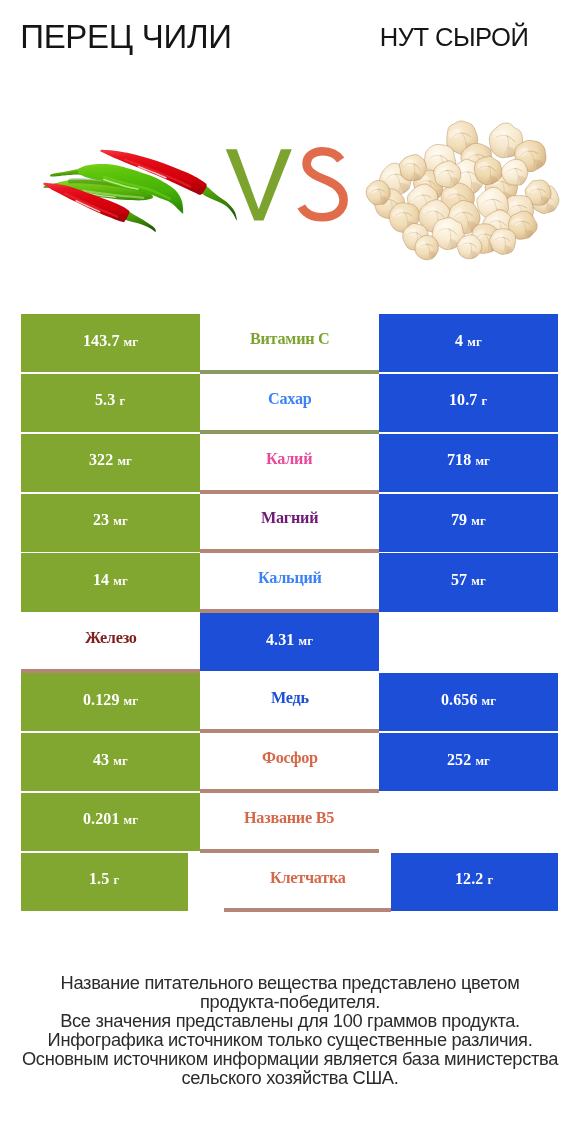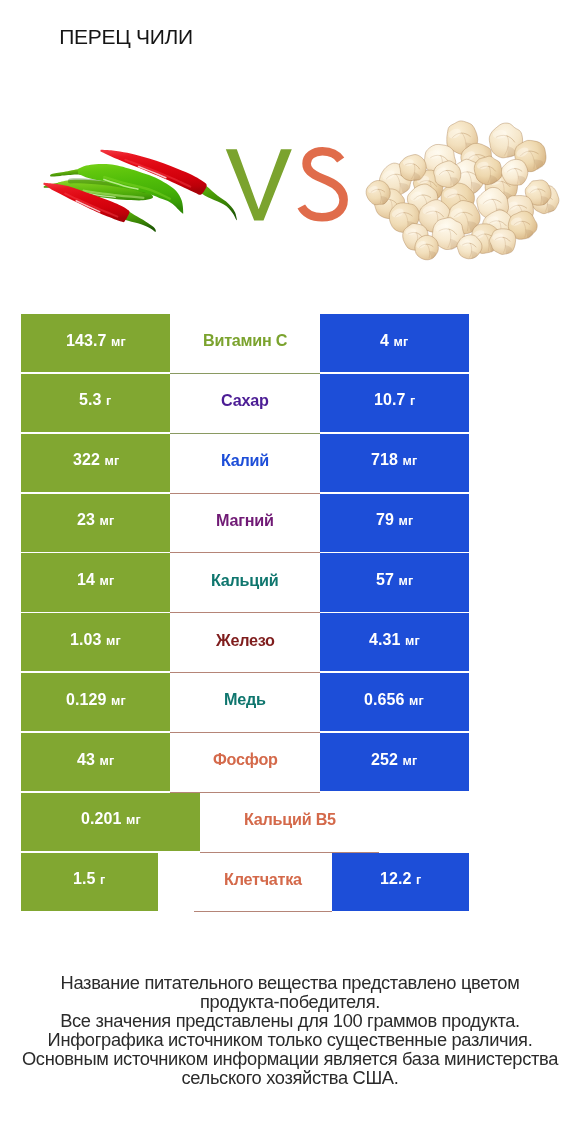--- a/index.html
+++ b/index.html
@@ -1,37 +1,38 @@
 <!DOCTYPE html>
 <html><head>
 <meta charset="utf-8">
 <style>
   html,body{margin:0;padding:0;background:#fff;}
   body{width:580px;height:1144px;font-family:"Liberation Sans",sans-serif;-webkit-font-smoothing:antialiased;}
   .page{position:relative;width:580px;height:1144px;overflow:hidden;background:#fff;}
   .title{will-change:transform;position:absolute;top:24px;height:26px;line-height:26px;font-weight:400;color:#151515;text-align:center;white-space:nowrap;}
-  #title-left{left:0;width:252px;font-size:21px;letter-spacing:-0.28px;}
+  #title-left{left:0;width:252px;font-size:33px;letter-spacing:-0.28px;}
   #title-right{left:328px;width:252px;font-size:25.6px;letter-spacing:-0.55px;}
   #hero{position:absolute;left:0;top:0;width:580px;height:300px;}
-  .tbl{position:absolute;left:21px;top:314px;width:448px;height:598px;}
+  .tbl{position:absolute;left:21px;top:314px;width:537px;height:598px;font-family:Liberation Serif, serif;}
   .row{position:relative;height:59.85px;display:flex;}
   .cell{width:179px;height:58.2px;display:flex;align-items:center;justify-content:center;box-sizing:border-box;}
   .cell.l{background:#81a731;color:#fff;}
   .cell.r{background:#1d4ed8;color:#fff;}
-  .cell.m{background:#fff;border-bottom:1px solid #4d7c0f;height:59.85px;}
+  .cell.m{background:#fff;border-bottom:4px solid #4d7c0f;height:59.85px;}
   .val{will-change:transform;font-size:16px;font-weight:700;letter-spacing:.1px;position:relative;top:-2.5px;}
   .val .u{font-size:12.6px;font-weight:700;}
   .nm{will-change:transform;font-size:16.2px;font-weight:700;letter-spacing:-0.25px;position:relative;top:-2.5px;}
   .foot{will-change:transform;position:absolute;left:0;top:974px;width:580px;text-align:center;font-size:18.3px;line-height:18.9px;color:#2b2b2b;letter-spacing:-0.33px;}
 </style>
 </head>
 <body>
 
 <div class="page">
   <div class="title" id="title-left">ПЕРЕЦ ЧИЛИ</div>
+  <div class="title" id="title-right">НУТ СЫРОЙ</div>
   <svg id="hero" viewBox="0 0 580 300" width="580" height="300">
     <defs>
       <linearGradient id="redA" x1="0.15" y1="0" x2="0.32" y2="1">
         <stop offset="0" stop-color="#f23640"></stop>
           <stop offset="0.16" stop-color="#e81520"></stop>
         <stop offset="0.42" stop-color="#de0712"></stop>
           <stop offset="0.70" stop-color="#d2010c"></stop>
         <stop offset="0.90" stop-color="#bd0009"></stop>
           <stop offset="1" stop-color="#a80108"></stop>
       </linearGradient>
@@ -369,32 +370,32 @@
       </div>
       <div class="cell r">
         <span class="val"><span class="num">4</span> <span class="u">мг</span></span>
       </div>
     </div>
       <div class="row">
       <div class="cell l">
         <span class="val"><span class="num">5.3</span> <span class="u">г</span></span>
       </div>
       <div class="cell m" style="border-bottom-color: rgb(138, 154, 98);">
-        <span class="nm" style="color: #4c1d95;">Сахар</span>
+        <span class="nm" style="color: #3b82f6;">Сахар</span>
       </div>
       <div class="cell r">
         <span class="val"><span class="num">10.7</span> <span class="u">г</span></span>
       </div>
     </div>
       <div class="row">
       <div class="cell l">
         <span class="val"><span class="num">322</span> <span class="u">мг</span></span>
       </div>
       <div class="cell m" style="border-bottom-color: rgb(181, 133, 120);">
-        <span class="nm" style="color: #1d4ed8;">Калий</span>
+        <span class="nm" style="color: #ec4899;">Калий</span>
       </div>
       <div class="cell r">
         <span class="val"><span class="num">718</span> <span class="u">мг</span></span>
       </div>
     </div>
       <div class="row">
       <div class="cell l">
         <span class="val"><span class="num">23</span> <span class="u">мг</span></span>
       </div>
       <div class="cell m" style="border-bottom-color: rgb(181, 133, 120);">
@@ -402,43 +403,40 @@
       </div>
       <div class="cell r">
         <span class="val"><span class="num">79</span> <span class="u">мг</span></span>
       </div>
     </div>
       <div class="row">
       <div class="cell l">
         <span class="val"><span class="num">14</span> <span class="u">мг</span></span>
       </div>
       <div class="cell m" style="border-bottom-color: rgb(181, 133, 120);">
-        <span class="nm" style="color: #0f766e;">Кальций</span>
+        <span class="nm" style="color: #3b82f6;">Кальций</span>
       </div>
       <div class="cell r">
         <span class="val"><span class="num">57</span> <span class="u">мг</span></span>
       </div>
     </div>
       <div class="row">
-      <div class="cell l">
-        <span class="val"><span class="num">1.03</span> <span class="u">мг</span></span>
-      </div>
       <div class="cell m" style="border-bottom-color: rgb(181, 133, 120);">
         <span class="nm" style="color: #7f1d1d;">Железо</span>
       </div>
       <div class="cell r">
         <span class="val"><span class="num">4.31</span> <span class="u">мг</span></span>
       </div>
     </div>
       <div class="row">
       <div class="cell l">
         <span class="val"><span class="num">0.129</span> <span class="u">мг</span></span>
       </div>
       <div class="cell m" style="border-bottom-color: rgb(181, 133, 120);">
-        <span class="nm" style="color: #0f766e;">Медь</span>
+        <span class="nm" style="color: #1d4ed8;">Медь</span>
       </div>
       <div class="cell r">
         <span class="val"><span class="num">0.656</span> <span class="u">мг</span></span>
       </div>
     </div>
       <div class="row">
       <div class="cell l">
         <span class="val"><span class="num">43</span> <span class="u">мг</span></span>
       </div>
       <div class="cell m" style="border-bottom-color: rgb(181, 133, 120);">
@@ -446,21 +444,21 @@
       </div>
       <div class="cell r">
         <span class="val"><span class="num">252</span> <span class="u">мг</span></span>
       </div>
     </div>
       <div class="row">
       <div class="cell l">
         <span class="val"><span class="num">0.201</span> <span class="u">мг</span></span>
       </div>
       <div class="cell m" style="border-bottom-color: rgb(181, 133, 120);">
-        <span class="nm" style="color: rgb(212, 105, 74);">Кальций B5</span>
+        <span class="nm" style="color: rgb(212, 105, 74);">Название B5</span>
       </div>
     </div>
       <div class="row">
       <div class="cell l">
         <span class="val"><span class="num">1.5</span> <span class="u">г</span></span>
       </div>
       <div class="cell m" style="border-bottom-color: rgb(181, 133, 120); margin-left: 36px;">
         <span class="nm" style="color: rgb(212, 105, 74);">Клетчатка</span>
       </div>
       <div class="cell r">

